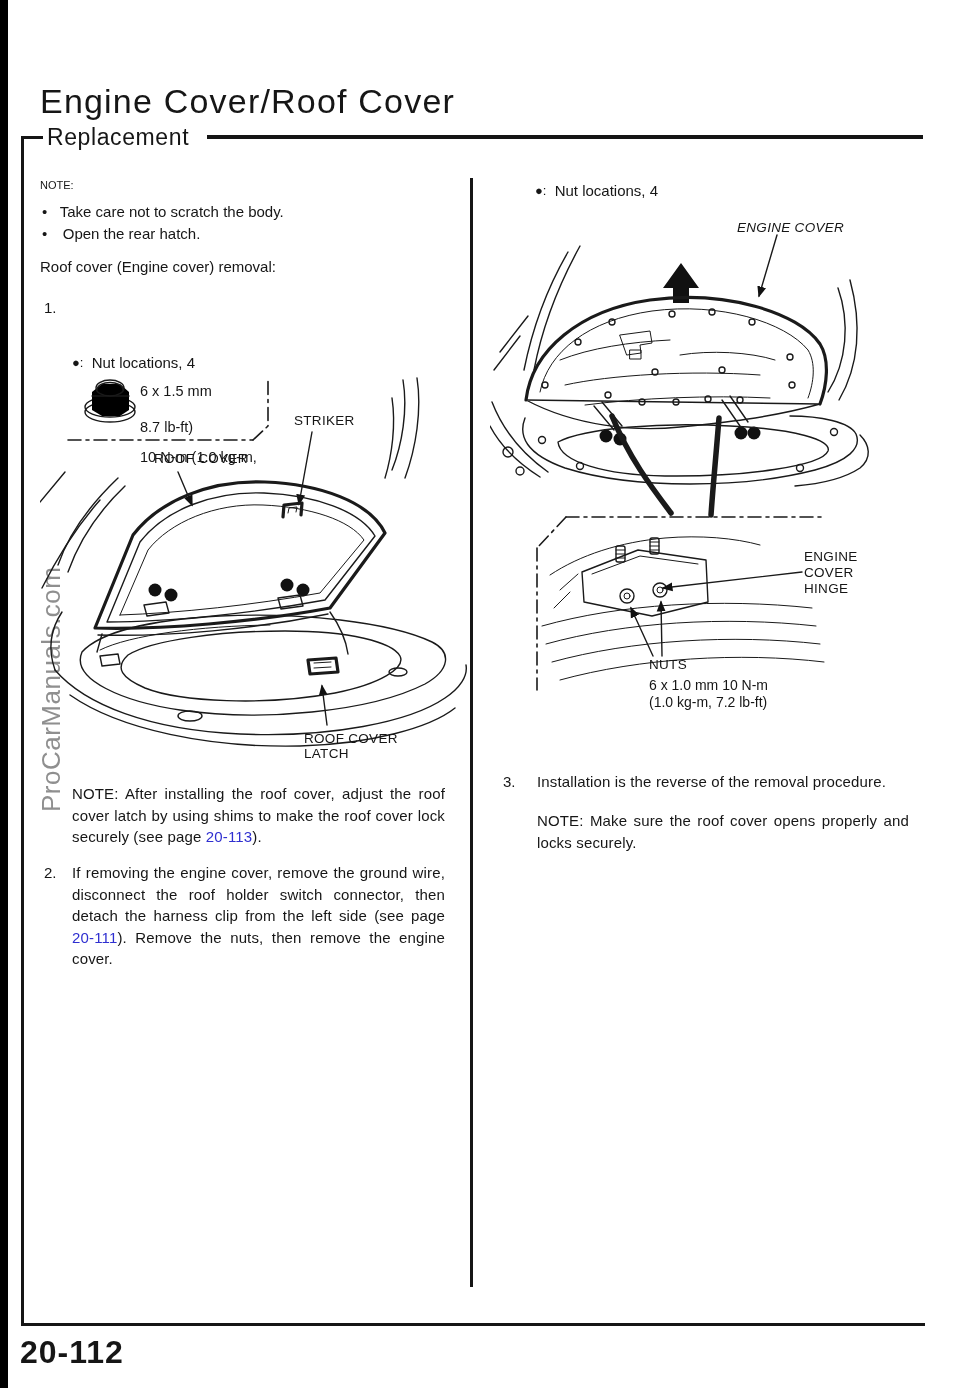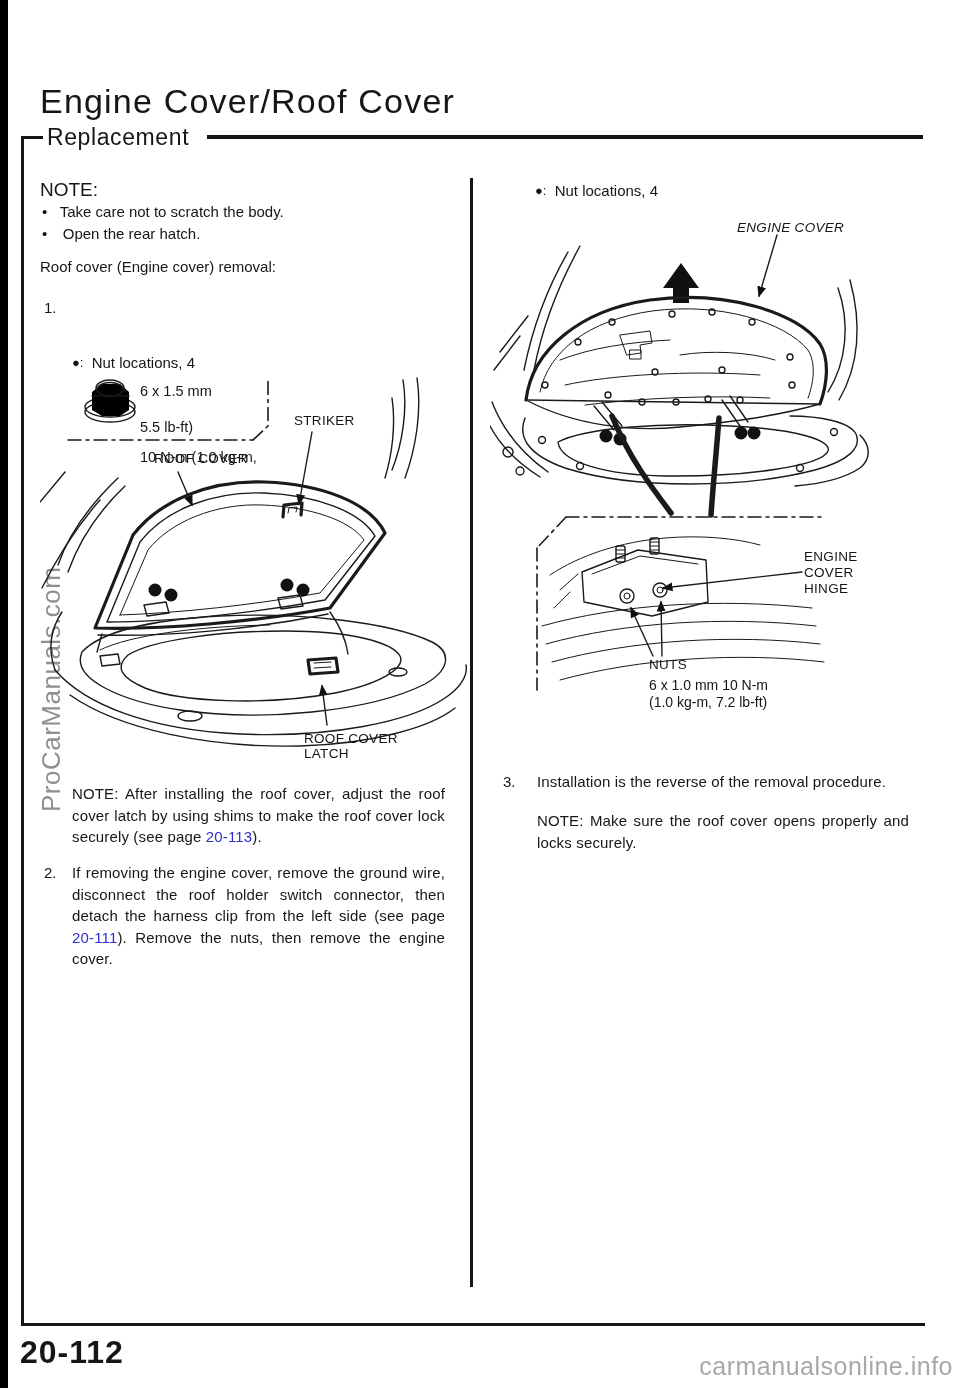--- a/index.html
+++ b/index.html
@@ -34,31 +34,30 @@
   svg .thin{stroke-width:1;}
   svg .dashdot{stroke-dasharray:13 5 3 5;stroke-width:1.6;}
 </style>
 </head>
 <body>
 
 <div class="page">
 
   <div class="abs edge-strip"></div>
   <div class="abs wm-side">ProCarManuals.com</div>
-  <div class="abs wm-bottom">carmanualsonline.info</div>
 
   <div class="abs title">Engine Cover/Roof Cover</div>
   <div class="abs section-title">Replacement</div>
   <div class="abs rule" style="left:21px;top:136px;width:22px;height:3px;"></div>
   <div class="abs rule" style="left:207px;top:135px;width:716px;height:4px;"></div>
   <div class="abs rule" style="left:21px;top:136px;width:3px;height:1190px;"></div>
   <div class="abs rule" style="left:470px;top:178px;width:3px;height:1109px;"></div>
   <div class="abs rule" style="left:21px;top:1323px;width:904px;height:3px;"></div>
 
-  <div class="abs" style="left:40px;top:179px;font-size:19px;text-align:center;">NOTE:</div>
+  <div class="abs" style="left:40px;top:179px;font-size:11px;text-align:center;">NOTE:</div>
 
   <div class="abs" style="left:42px;top:223px;width:400px;">
     <span style="font-size:15px;">•</span>
     <span class="num" style="margin-left:11px;">Open the rear hatch.</span>
   </div>
   <div class="abs" style="left:42px;top:201px;width:400px;">
     <span style="font-size:15px;">•</span>
     <span class="num" style="margin-left:8px;">Take care not to scratch the body.</span>
   </div>
 
@@ -66,21 +65,21 @@
 
   <div class="abs num" style="left:44px;top:297px;">1.</div>
 
   <div class="abs" style="left:72px;top:354px;font-size:15px;">
     <span class="marker-dot">●:</span>
     <span style="margin-left:4px;">Nut locations, 4</span>
   </div>
 
   <div class="abs spec" style="left:140px;top:382px;">6 x 1.5 mm</div>
   <div class="abs spec" style="left:140px;top:400px;margin-top:48px;">10 N-m (1.0 kg-m,</div>
-  <div class="abs spec" style="left:140px;top:418px;">5.5 lb-ft)</div>
+  <div class="abs spec" style="left:140px;top:418px;">8.7 lb-ft)</div>
 
   <div class="abs dlabel" style="left:294px;top:413px;">STRIKER</div>
   <div class="abs dlabel" style="left:154px;top:451px;">ROOF COVER</div>
   <div class="abs dlabel" style="left:304px;top:731px;">
     <div>ROOF COVER</div>
     <div>LATCH</div>
   </div>
 
   <svg style="left:40px;top:350px;" width="430" height="430" viewBox="0 0 430 430">
     <defs>

